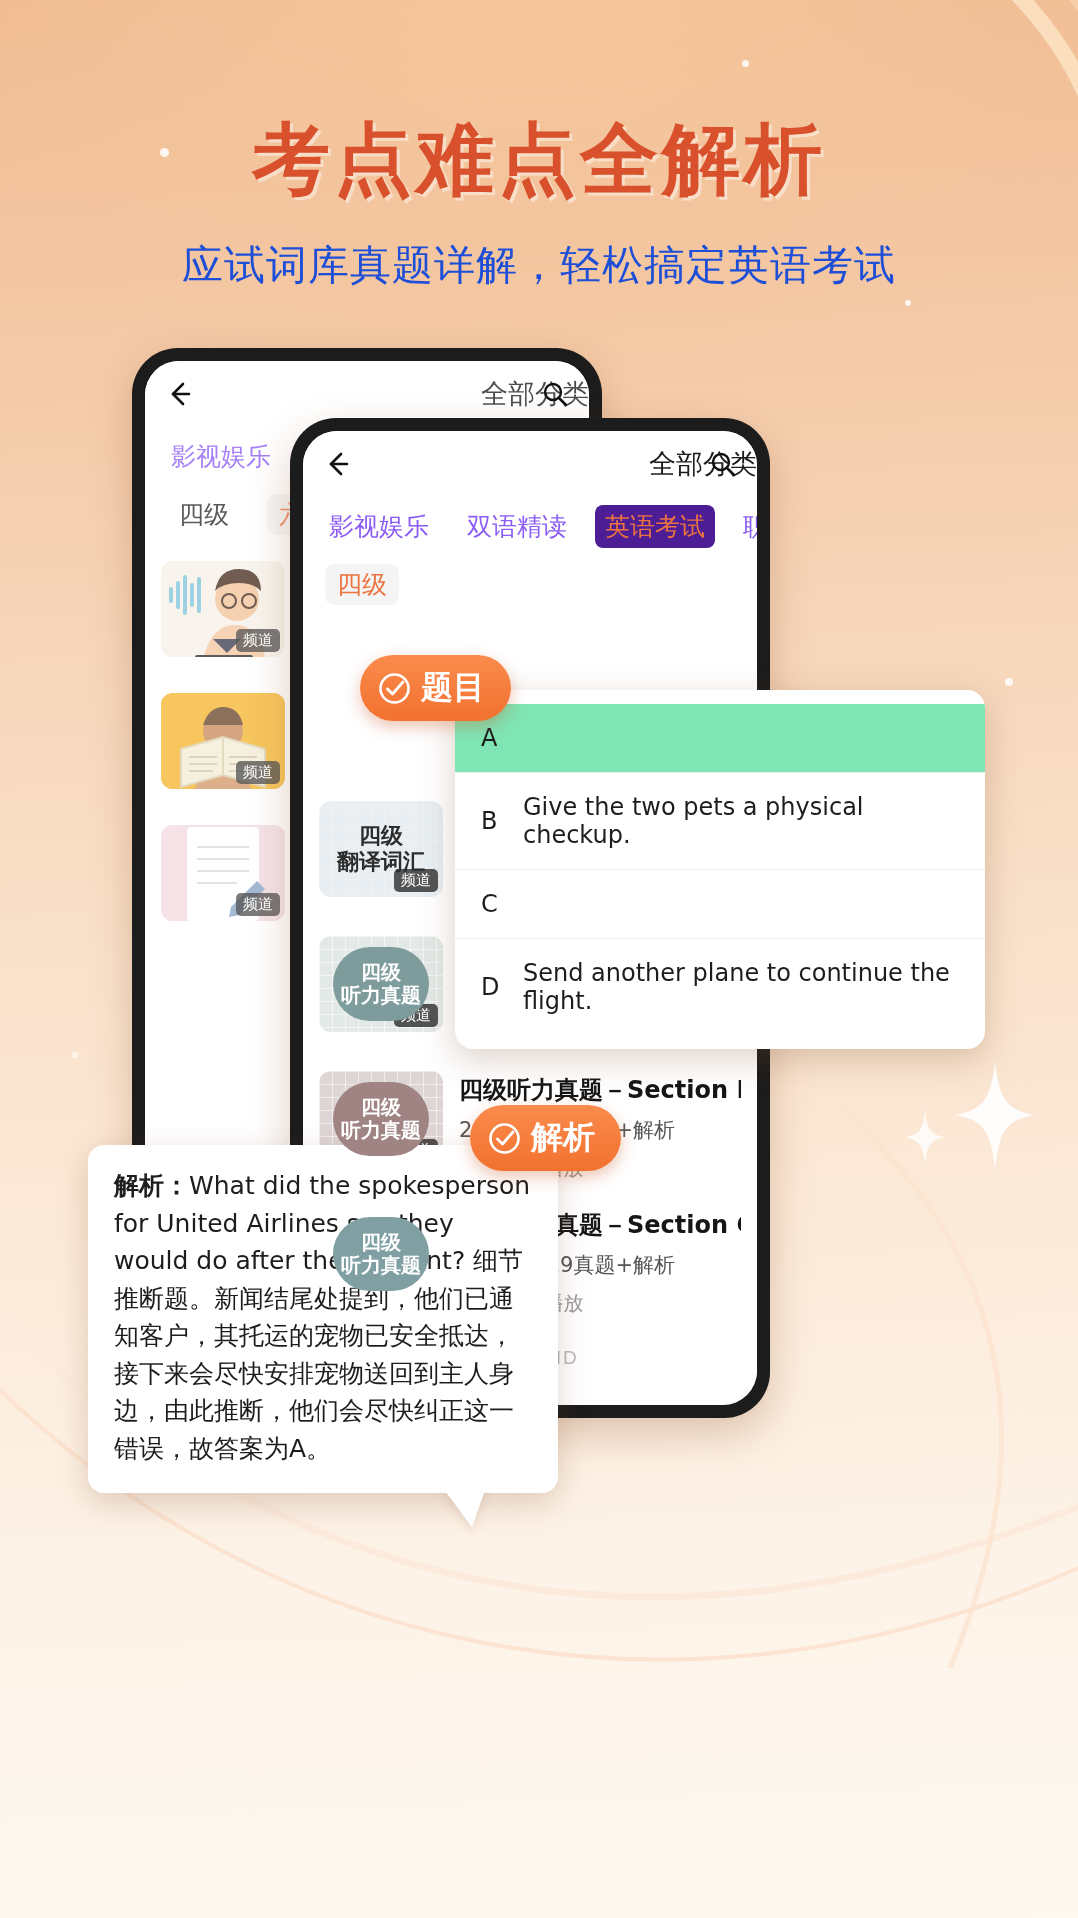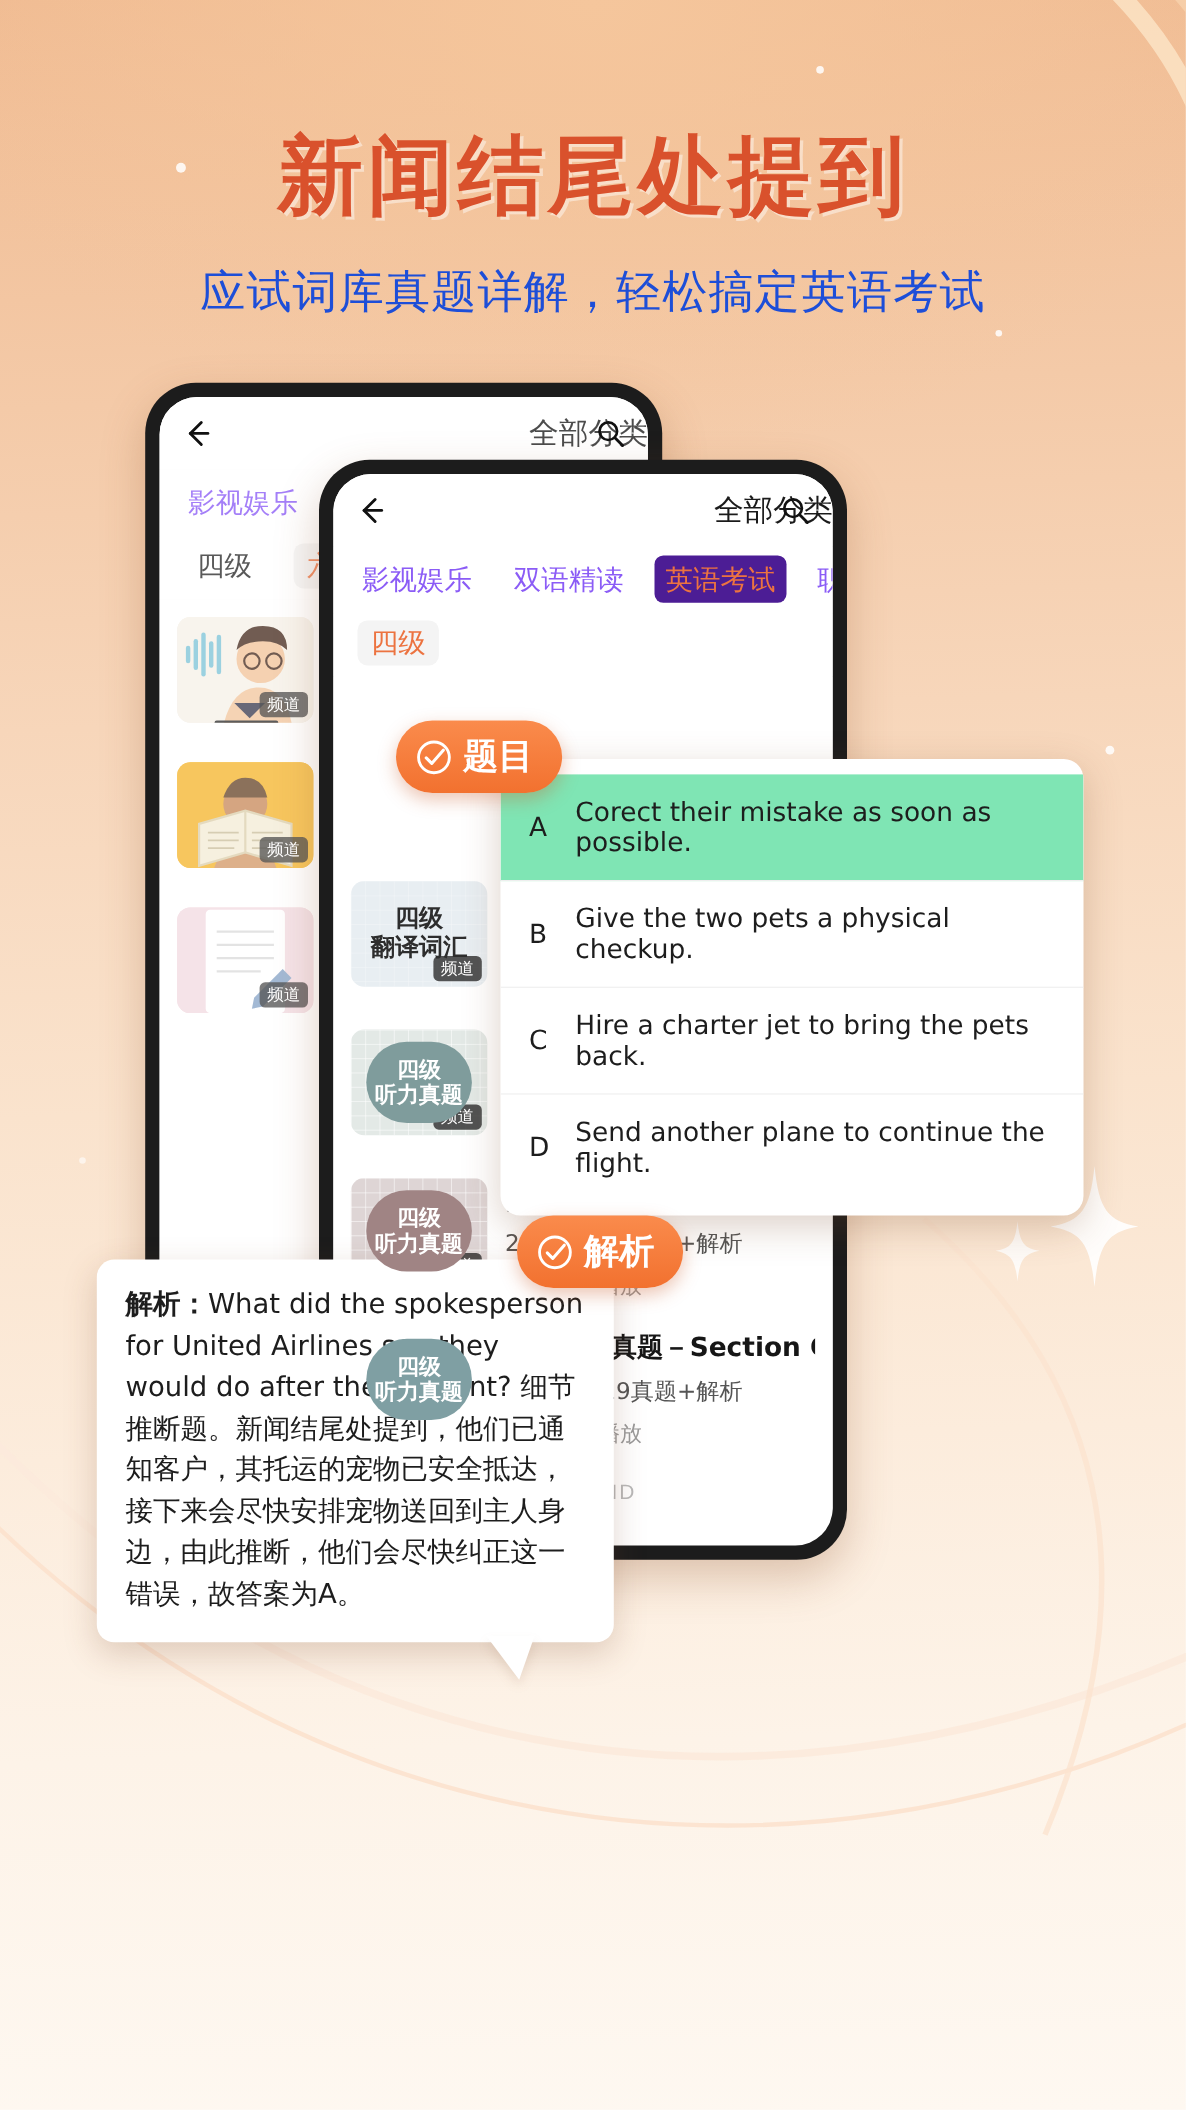--- a/index.html
+++ b/index.html
@@ -191,21 +191,21 @@
   <svg width="80" height="110" viewBox="0 0 80 110">
     <path d="M40,0 C44,40 52,50 80,55 C52,60 44,70 40,110 C36,70 28,60 0,55 C28,50 36,40 40,0Z" fill="#fff" opacity=".9"></path>
   </svg>
 </div>
 <div class="deco" style="left:905px;top:1110px;">
   <svg width="40" height="55" viewBox="0 0 40 55">
     <path d="M20,0 C22,20 26,25 40,27 C26,30 22,35 20,55 C18,35 14,30 0,27 C14,25 18,20 20,0Z" fill="#fff" opacity=".8"></path>
   </svg>
 </div>
 
-<div class="headline">新闻结尾处提到</div>
+<div class="headline">考点难点全解析</div>
 <div class="subhead">应试词库真题详解，轻松搞定英语考试</div>
 
 <div class="phone phone-back">
   <div class="phone-screen">
 
     <div class="appbar">
       <span class="icon-back">
         <svg viewBox="0 0 30 30" width="30" height="30">
             <path d="M18 5 L8 15 L18 25" stroke="#111" stroke-width="2.6" fill="none" stroke-linecap="round" stroke-linejoin="round"></path>
             <path d="M8 15 H24" stroke="#111" stroke-width="2.6" stroke-linecap="round"></path>
@@ -442,29 +442,27 @@
 
       </div>
 
     </div>
   </div>
 </div>
 
 <div class="quizcard">
   <div class="opt correct">
     <span class="ltr">A</span>
-    <span>Corect their mistake as soon as possible.</span>
   </div>
   <div class="opt">
     <span class="ltr">B</span>
     <span>Give the two pets a physical checkup.</span>
   </div>
   <div class="opt">
     <span class="ltr">C</span>
-    <span>Hire a charter jet to bring the pets back.</span>
   </div>
   <div class="opt">
     <span class="ltr">D</span>
     <span>Send another plane to continue the flight.</span>
   </div>
 </div>
 
 <div class="pill pill-timu">
   <span class="ck">
     <svg viewBox="0 0 33 33" width="33" height="33">

